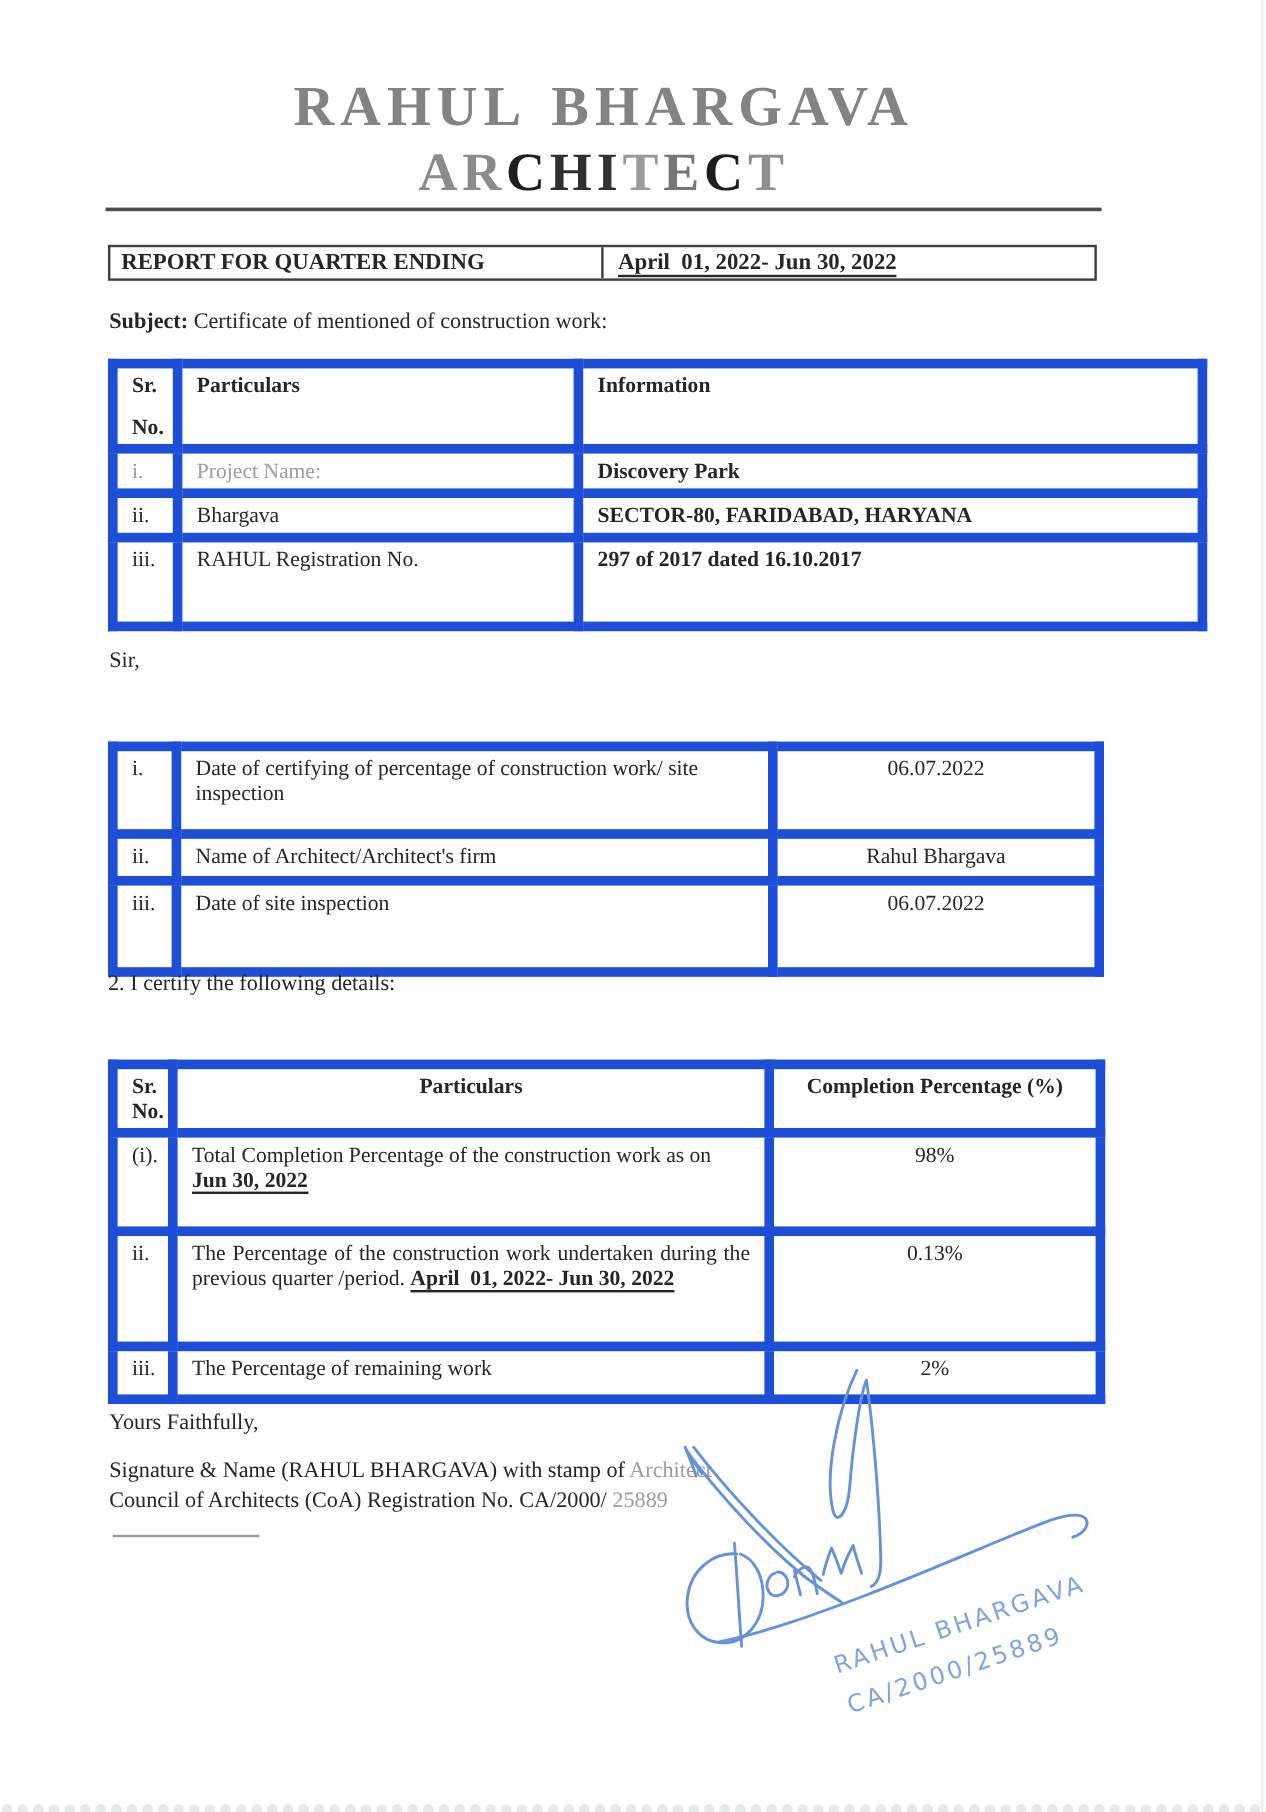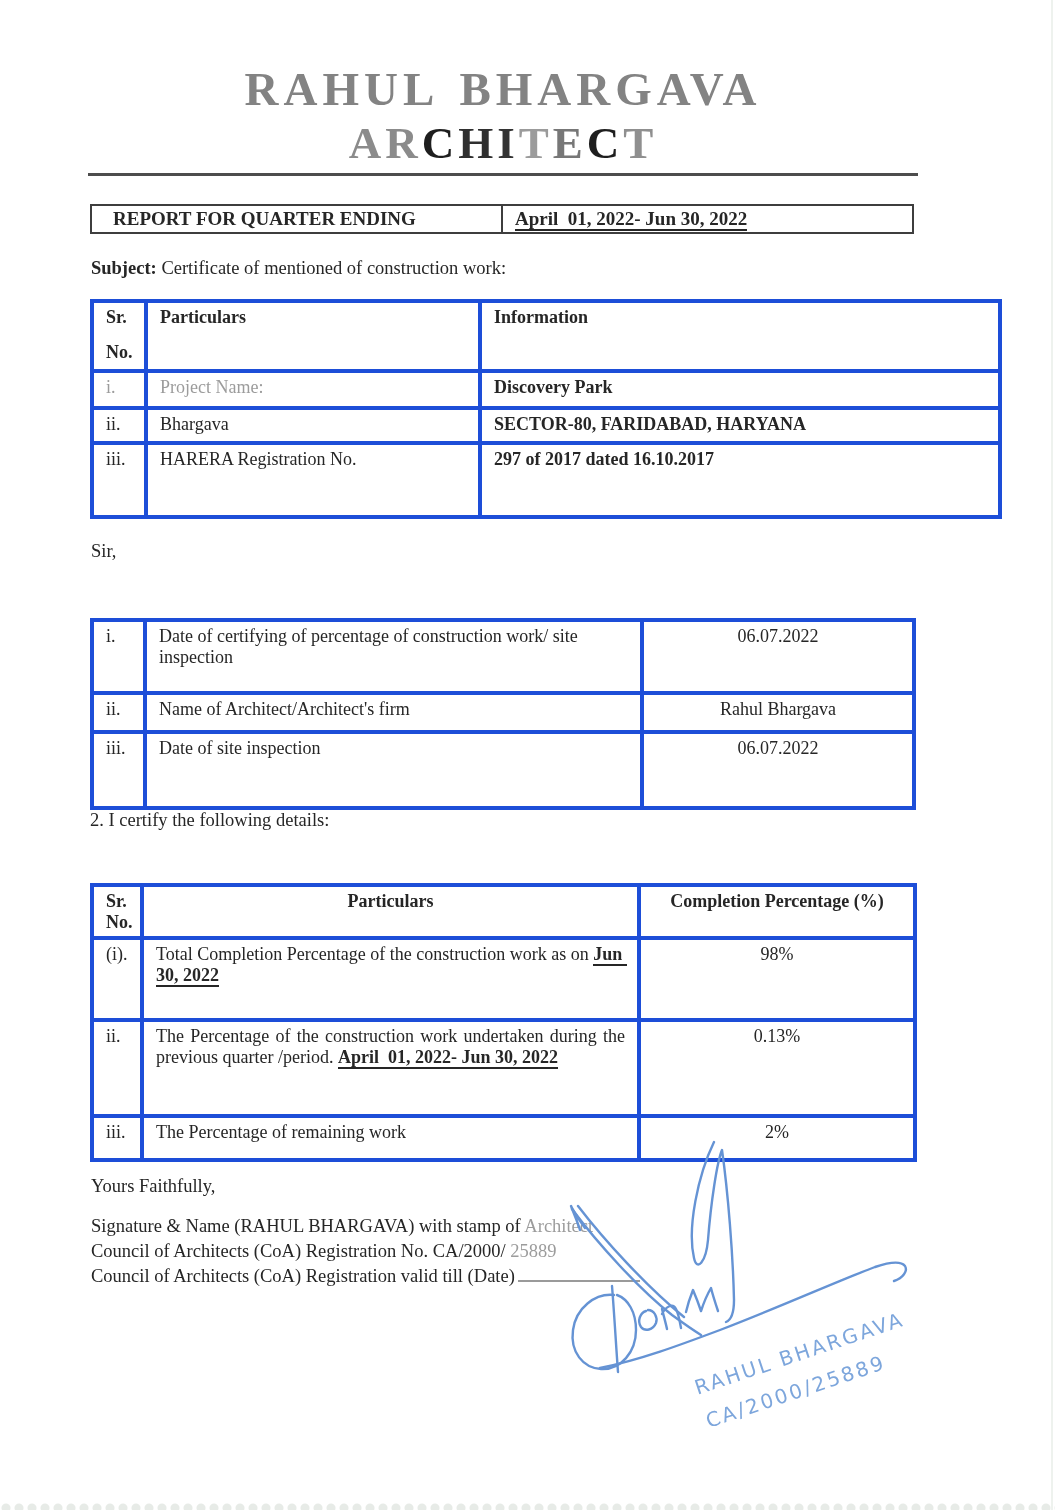--- a/index.html
+++ b/index.html
@@ -16,29 +16,29 @@
   .profession-title {
     position:absolute; top:117px; left:0; width:1006px; text-align:center;
     font-size:45px; font-weight:bold; letter-spacing:4px;
   }
   .title-rule { position:absolute; top:173px; left:88px; width:830px; height:3px; background:#4d4d4d; }
   
   .report-bar {
     position:absolute; top:204px; left:90px; width:824px; height:30px;
     border:2px solid #3e3e3e; display:flex; font-size:19px; font-weight:bold;
   }
-  .report-bar .label { width:411px; border-right:2px solid #3e3e3e; padding:2px 0 0 21px; }
+  .report-bar .label { width:411px; border-right:2px solid #3e3e3e; padding:2px 0 0 9px; }
   .report-bar .period { flex:1; padding:2px 0 0 12px; }
   .u { border-bottom:2px solid currentColor; }
   .prewrap { white-space:pre-wrap; }
   
   .subject-line { position:absolute; top:258px; left:91px; font-size:18.5px; }
   
   table { border-collapse:collapse; font-size:18px; color:#262626; table-layout:fixed; }
-  td { border:4px solid #1d4ed8; vertical-align:top; padding:4px 12px; }
+  td { border:8px solid #1d4ed8; vertical-align:top; padding:4px 12px; }
   .tbl1 { position:absolute; top:299px; left:90px; width:908px; }
   .tbl2 { position:absolute; top:618px; left:90px; width:822px; }
   .tblB { position:absolute; top:883px; left:90px; width:823px; }
   .hdr { font-weight:bold; }
   .gray { color:#9c9c9c; }
   .b { font-weight:bold;margin-left:35px; }
   .center { text-align:center; }
   .just { text-align:justify; }
   .srno div { line-height:1.15; }
   .sr-gap div:first-child { margin-bottom:14px; }
@@ -105,21 +105,21 @@
       <td class="gray">Project Name:</td>
       <td class="b">Discovery Park</td>
     </tr>
     <tr style="height:35px">
       <td>ii.</td>
       <td>Bhargava</td>
       <td class="b">SECTOR-80, FARIDABAD, HARYANA</td>
     </tr>
     <tr style="height:74px">
       <td>iii.</td>
-      <td>HARERA Registration No.</td>
+      <td>RAHUL Registration No.</td>
       <td class="b">297 of 2017 dated 16.10.2017</td>
     </tr>
   </tbody>
     </table>
 
   <div class="salutation">Sir,</div>
 
   <table class="tbl2">
     <colgroup>
         <col style="width:53px">
@@ -177,21 +177,21 @@
       <td><span>The Percentage of remaining work</span></td>
       <td class="center">2%</td>
     </tr>
   </tbody>
     </table>
 
   <div class="valediction">Yours Faithfully,</div>
   <div class="sig-block">
     <div><span>Signature &amp; Name (RAHUL BHARGAVA) with stamp of </span><span class="gray">Architect</span></div>
     <div><span>Council of Architects (CoA) Registration No. CA/2000/ </span><span class="gray">25889</span></div>
-    <div><span>Council of Architects (CoA) Registration valid till (Date)</span><span class="date-blank"></span></div>
+    <div><span class="date-blank"></span></div>
   </div>
 
   <svg class="sig-svg" viewBox="0 0 1055 1510" fill="none" stroke="#6593d4" stroke-width="2.4" stroke-linecap="round" stroke-linejoin="round">
     <path d="M 714 1142 C 698 1175 687 1228 694 1258 C 697 1272 706 1262 708 1240 C 711 1202 717 1162 722 1150 C 728 1192 733 1255 734 1300 C 734 1312 731 1320 726 1322"></path>
     <path d="M 585 1228 C 578 1218 573 1211 571 1206 C 574 1214 578 1223 580 1230"></path>
     <path d="M 572 1209 C 598 1244 640 1290 672 1315 C 683 1323 693 1330 701 1335"></path>
     <path d="M 578 1206 C 604 1240 648 1288 684 1317"></path>
     <path d="M 614 1295 C 595 1293 576 1308 573 1330 C 570 1352 583 1368 601 1369 C 621 1370 636 1352 636 1330 C 636 1312 628 1299 617 1295"></path>
     <path d="M 612 1286 C 614 1310 616 1345 618 1372"></path>
     <path d="M 646 1311 C 640 1313 637 1321 641 1327 C 645 1332 653 1330 656 1323 C 658 1317 654 1310 648 1310"></path>

